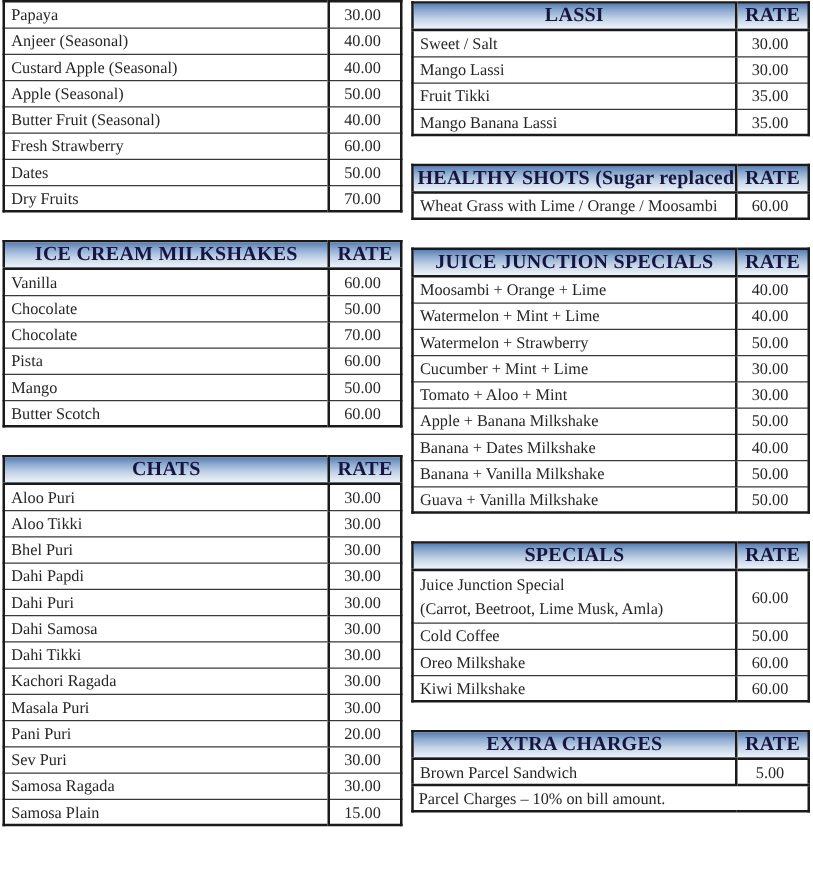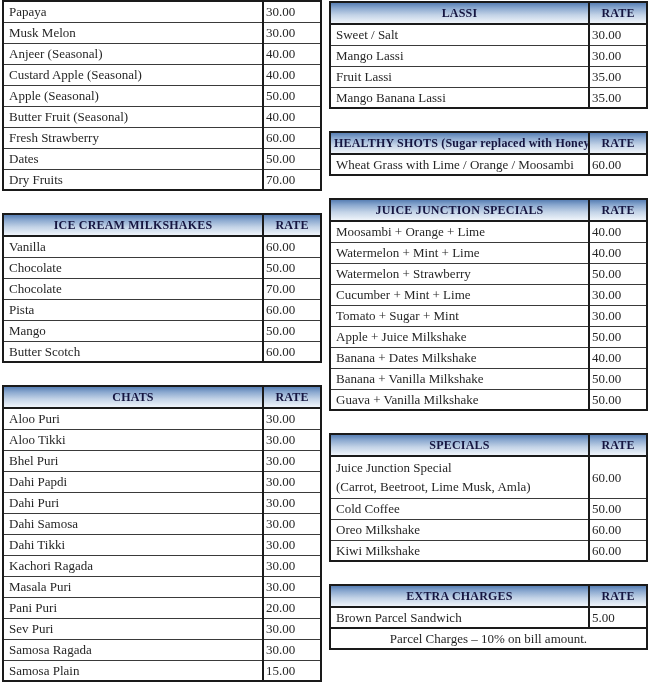--- a/index.html
+++ b/index.html
@@ -14,58 +14,54 @@
   .col-right{width:320px;padding-top:1px;}
   table.menu-table{
     border-collapse:collapse;table-layout:fixed;width:100%;
     border:2px solid #1a1a1a;margin:0 0 22px 0;
   }
   col.c-rate{width:58px;}
   th{
     height:22px;padding:0 3px;box-sizing:border-box;
     background:linear-gradient(180deg,var(--hdr-top) 0%,var(--hdr-mid1) 25%,var(--hdr-mid2) 60%,var(--hdr-bot) 100%);
     border-bottom:2px solid #1a1a1a;
-    font-size:12px;font-weight:bold;color:var(--hdr-text);
+    font-size:16px;font-weight:bold;color:var(--hdr-text);
     text-align:center;letter-spacing:.2px;white-space:nowrap;overflow:hidden;
   }
   th.t-rate{border-left:2px solid #1a1a1a;}
   td{
     height:21px;box-sizing:border-box;vertical-align:middle;
     border-top:1px solid #3a3a3a;
     font-size:13px;line-height:15px;
     overflow:hidden;white-space:nowrap;
   }
   td.name{padding:0 4px 0 5px;text-align:left;}
-  td.rate{padding:0 6px 0 2px;text-align:left;border-left:2px solid #1a1a1a;}
+  td.rate{padding:0 6px 0 2px;text-align:center;border-left:2px solid #1a1a1a;}
   tr.tall td{height:42px;}
   tr.tall td.name{white-space:pre-line;line-height:19px;}
-  td.footer{text-align:center;padding:0 4px;border-top:2px solid #1a1a1a;white-space:nowrap;}
+  td.footer{padding:0 4px;border-top:2px solid #1a1a1a;white-space:nowrap;}
   thead tr th{border-top:none;}
   tbody tr:first-child td{border-top:none;}
 </style>
 </head>
 <body>
 
 <div class="page">
   <div class="col col-left" id="col-left">
       <table class="menu-table">
         <colgroup>
           <col class="c-name">
           <col class="c-rate">
         </colgroup>
         <tbody>
           <tr>
             <td class="name">Papaya</td>
             <td class="rate">30.00</td>
           </tr>
           <tr>
-            <td class="name">Musk Melon</td>
-            <td class="rate">30.00</td>
-          </tr>
-          <tr>
             <td class="name">Anjeer (Seasonal)</td>
             <td class="rate">40.00</td>
           </tr>
           <tr>
             <td class="name">Custard Apple (Seasonal)</td>
             <td class="rate">40.00</td>
           </tr>
           <tr>
             <td class="name">Apple (Seasonal)</td>
             <td class="rate">50.00</td>
@@ -208,21 +204,21 @@
         <tbody>
           <tr>
             <td class="name">Sweet / Salt</td>
             <td class="rate">30.00</td>
           </tr>
           <tr>
             <td class="name">Mango Lassi</td>
             <td class="rate">30.00</td>
           </tr>
           <tr>
-            <td class="name">Fruit Lassi</td>
+            <td class="name">Fruit Tikki</td>
             <td class="rate">35.00</td>
           </tr>
           <tr>
             <td class="name">Mango Banana Lassi</td>
             <td class="rate">35.00</td>
           </tr>
         </tbody>
       </table>
       <table class="menu-table">
         <colgroup>
@@ -264,25 +260,25 @@
           </tr>
           <tr>
             <td class="name">Watermelon + Strawberry</td>
             <td class="rate">50.00</td>
           </tr>
           <tr>
             <td class="name">Cucumber + Mint + Lime</td>
             <td class="rate">30.00</td>
           </tr>
           <tr>
-            <td class="name">Tomato + Sugar + Mint</td>
-            <td class="rate">30.00</td>
-          </tr>
-          <tr>
-            <td class="name">Apple + Juice Milkshake</td>
+            <td class="name">Tomato + Aloo + Mint</td>
+            <td class="rate">30.00</td>
+          </tr>
+          <tr>
+            <td class="name">Apple + Banana Milkshake</td>
             <td class="rate">50.00</td>
           </tr>
           <tr>
             <td class="name">Banana + Dates Milkshake</td>
             <td class="rate">40.00</td>
           </tr>
           <tr>
             <td class="name">Banana + Vanilla Milkshake</td>
             <td class="rate">50.00</td>
           </tr>

